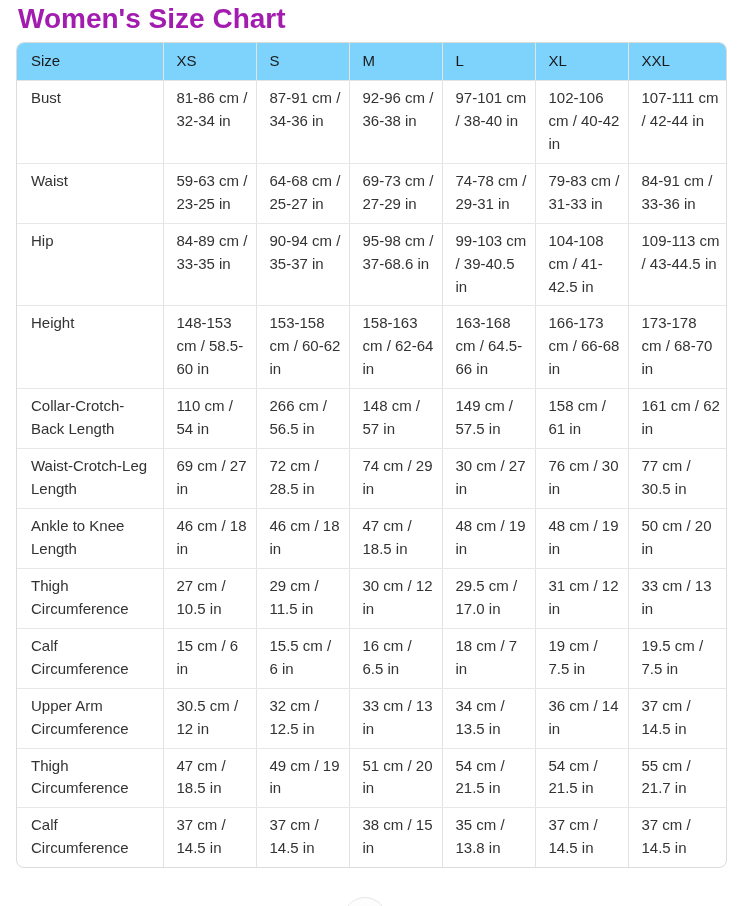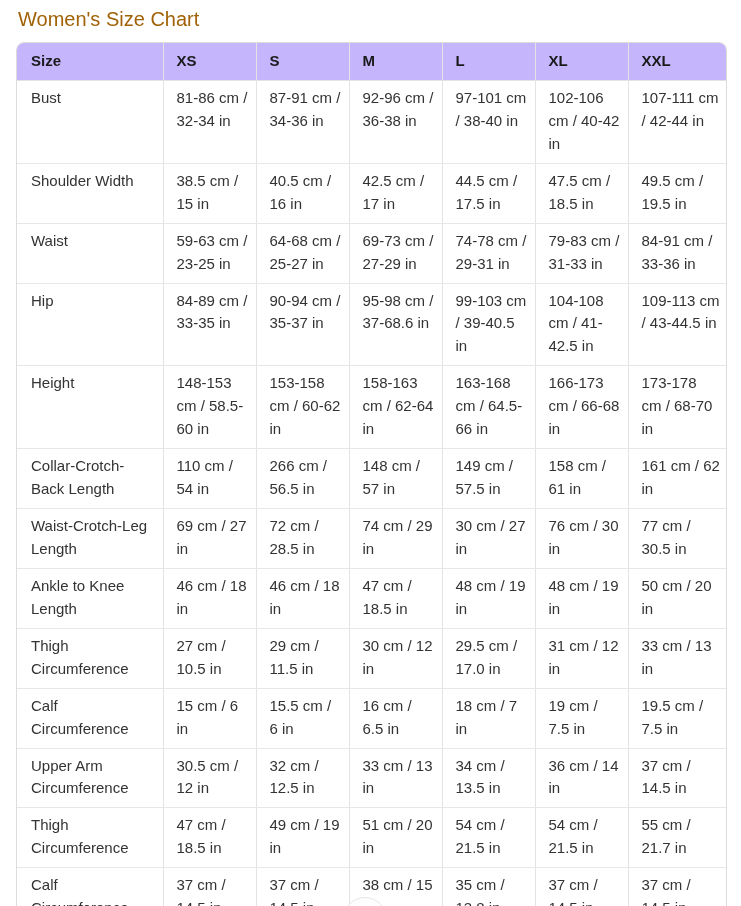--- a/index.html
+++ b/index.html
@@ -12,24 +12,24 @@
     position: relative;
   }
   .page {
     width: 741px;
     height: 906px;
     overflow: hidden;
     position: relative;
     background: #ffffff;
   }
   h1.page-title {
-    font-size: 20px;
+    font-size: 28px;
     line-height: 22px;
-    font-weight: 400;
-    color: #a16207;
+    font-weight: 700;
+    color: #a21caf;
     margin: 8px 0 12px 18px;
   }
   .table-wrap {
     margin: 0 14px 0 16px;
     border: 1px solid #dcdcda;
     border-radius: 8px;
     overflow: hidden;
     background: #ffffff;
   }
   table.size-chart {
@@ -47,22 +47,22 @@
     border-left: 1px solid #e3e3e1;
     font-weight: 400;
     word-wrap: break-word;
   }
   table.size-chart th:first-child,
   table.size-chart td:first-child {
     border-left: none;
     padding-left: 14px;
   }
   table.size-chart thead th {
-    background: #c4b5fd;
-    font-weight: 700;
+    background: #7dd3fc;
+    font-weight: 400;
     color: #1a1a1a;
     padding-top: 7px;
     padding-bottom: 7px;
     border-bottom: 1px solid #e3e3e1;
     height: 20px;
   }
   table.size-chart tbody th,
   table.size-chart tbody td {
     border-bottom: 1px solid #e7e7e5;
     color: #333333;
@@ -114,29 +114,20 @@
           <tr>
             <th scope="row">Bust</th>
             <td>81-86 cm / 32-34 in</td>
             <td>87-91 cm / 34-36 in</td>
             <td>92-96 cm / 36-38 in</td>
             <td>97-101 cm / 38-40 in</td>
             <td>102-106 cm / 40-42 in</td>
             <td>107-111 cm / 42-44 in</td>
           </tr>
           <tr>
-            <th scope="row">Shoulder Width</th>
-            <td>38.5 cm / 15 in</td>
-            <td>40.5 cm / 16 in</td>
-            <td>42.5 cm / 17 in</td>
-            <td>44.5 cm / 17.5 in</td>
-            <td>47.5 cm / 18.5 in</td>
-            <td>49.5 cm / 19.5 in</td>
-          </tr>
-          <tr>
             <th scope="row">Waist</th>
             <td>59-63 cm / 23-25 in</td>
             <td>64-68 cm / 25-27 in</td>
             <td>69-73 cm / 27-29 in</td>
             <td>74-78 cm / 29-31 in</td>
             <td>79-83 cm / 31-33 in</td>
             <td>84-91 cm / 33-36 in</td>
           </tr>
           <tr>
             <th scope="row">Hip</th>

